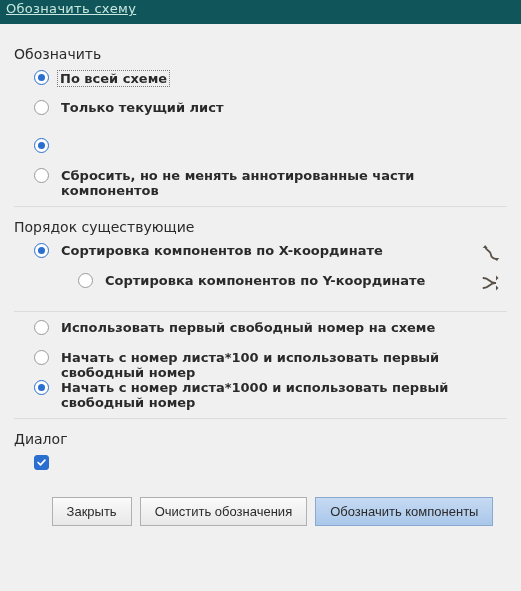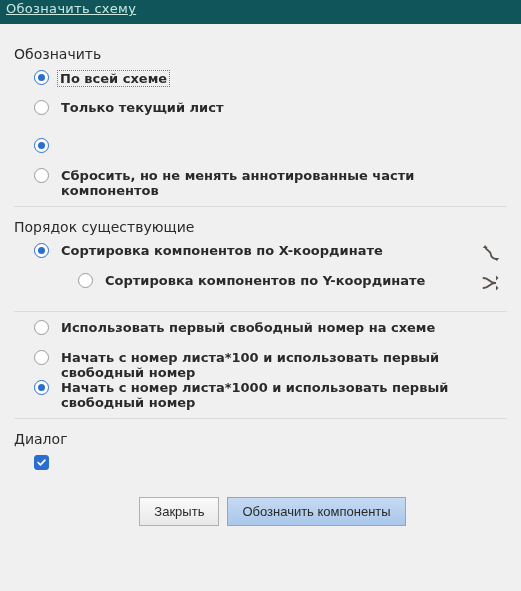--- a/index.html
+++ b/index.html
@@ -233,16 +233,17 @@
           <svg viewBox="0 0 16 16" width="11" height="11">
               <path d="M3 8 L6.5 11.5 L13 4.5" stroke="#fff" stroke-width="2.4" fill="none" stroke-linecap="round" stroke-linejoin="round"></path>
             </svg>
         </span>
       </div>
     </div>
   </div>
 
   <div class="button-bar">
     <button class="btn">Закрыть</button>
+    <button class="btn">Очистить обозначения</button>
     <button class="btn primary">Обозначить компоненты</button>
   </div>
 
 </div>
 
 </body></html>

